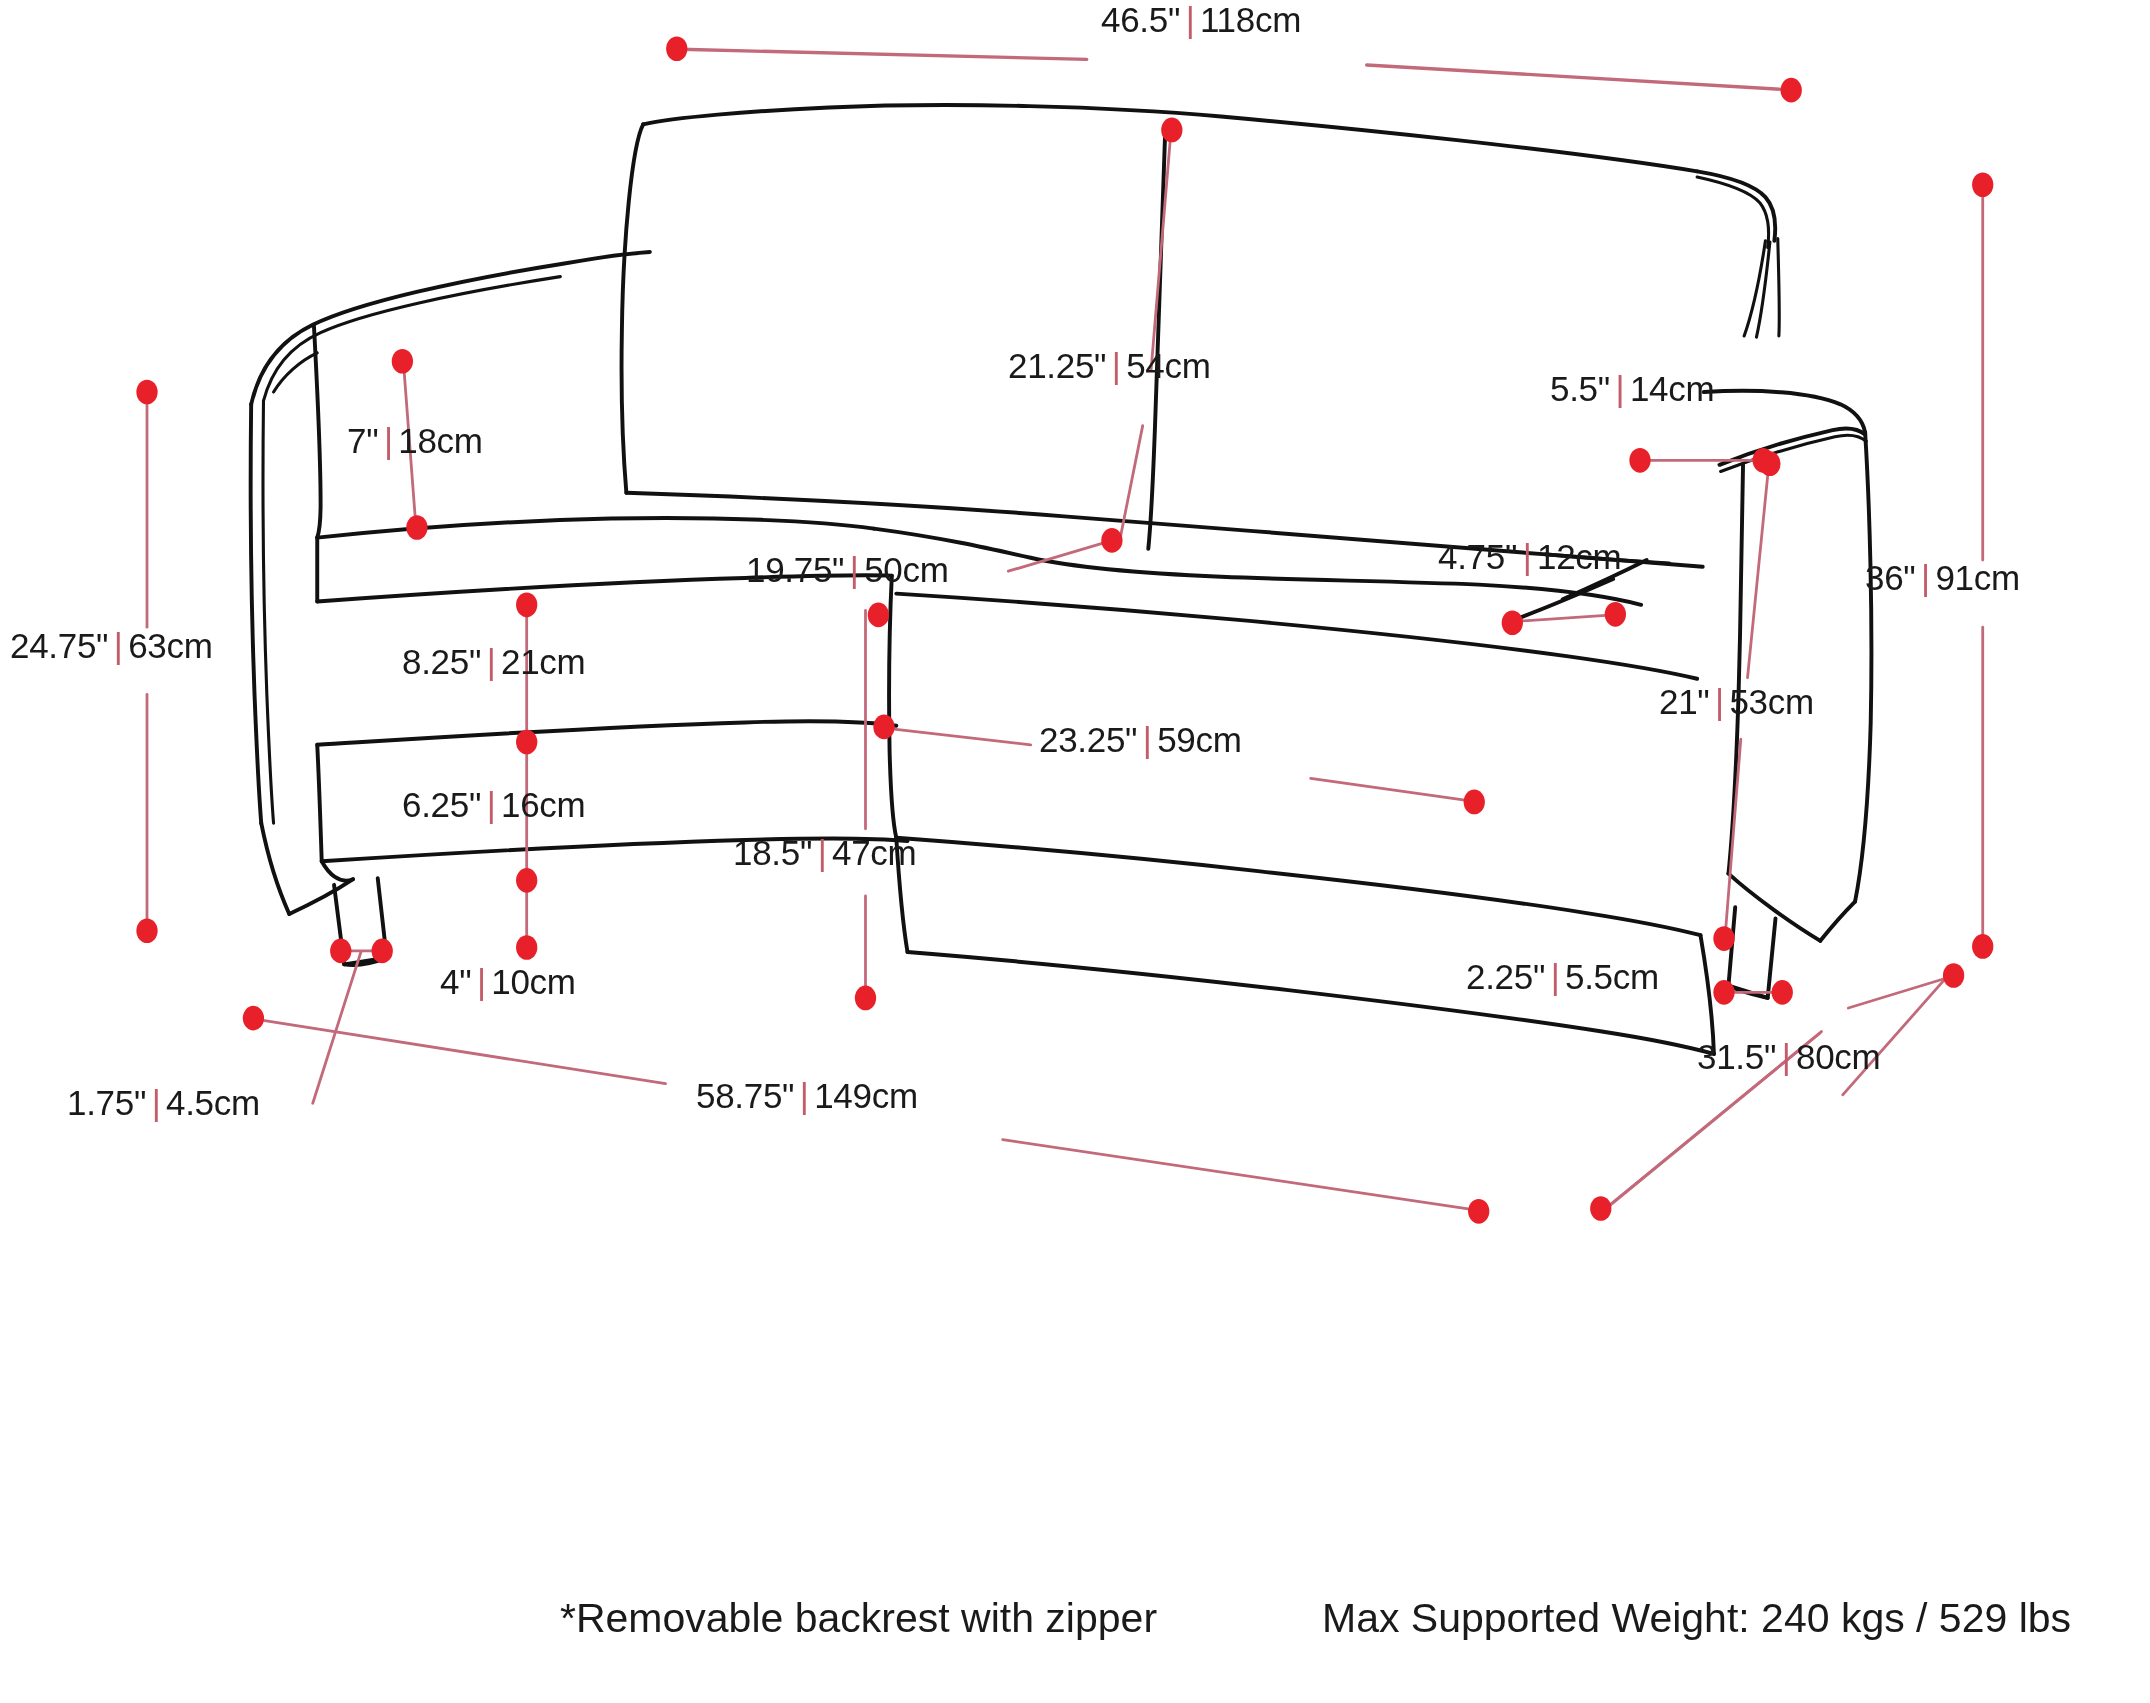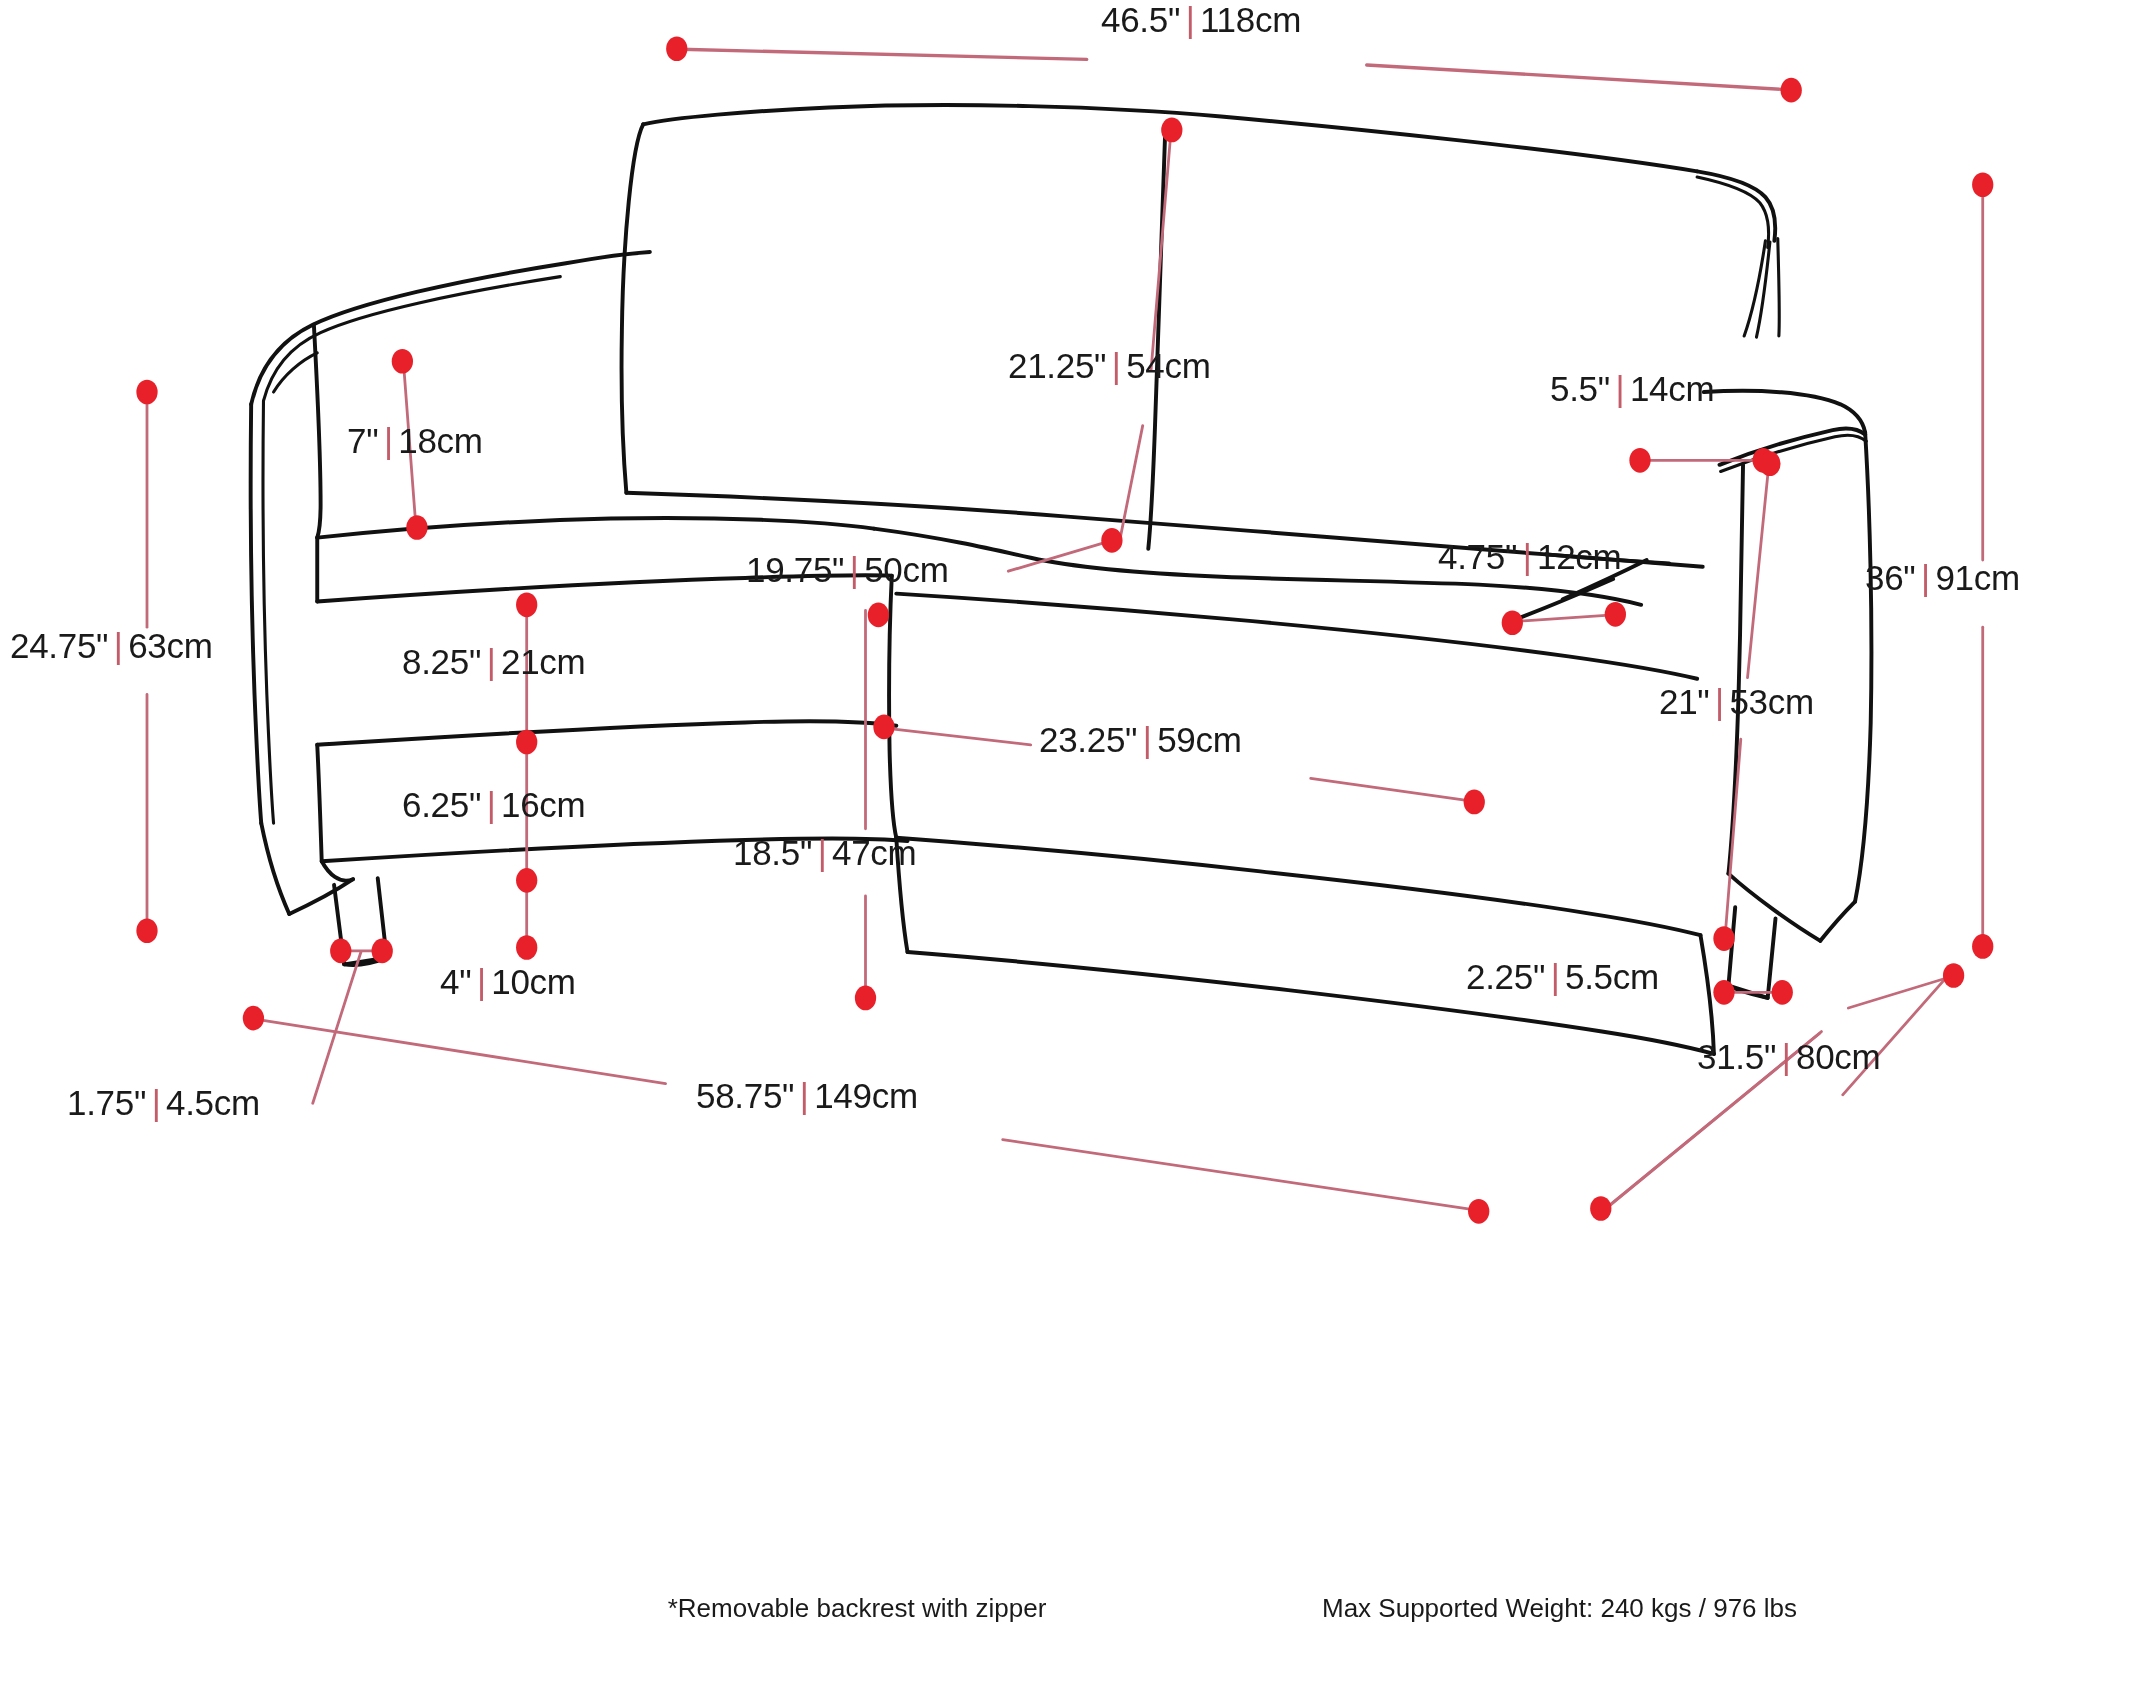--- a/index.html
+++ b/index.html
@@ -27,21 +27,21 @@
     font-weight:400;
     padding:0 5.6px;
     display:inline-block;
   }
   .dim-label .imp, .dim-label .met{display:inline-block;}
 
   
   .foot{
     position:absolute;
     font-family:"Liberation Sans","DejaVu Sans",sans-serif;
-    font-size:26px;
+    font-size:41px;
     color:#1a1a1a;
     white-space:nowrap;
     line-height:1.32;
   }
   .foot-left{left:560px;top:1591px;text-align:center;}
   .foot-left div{width:594px;}
   .foot-right{left:1322px;top:1591px;}
 </style>
 </head>
 <body>
@@ -335,17 +335,17 @@
 
   <div class="dim-label" style="left:1697px;top:1039px;">
     <span class="imp">31.5"</span><span class="sep">|</span><span class="met">80cm</span>
   </div>
 
   <div class="foot foot-left">
     <div>*Removable backrest with zipper</div>
   </div>
 
   <div class="foot foot-right">
-    <div>Max Supported Weight: 240 kgs / 976 lbs</div>
+    <div>Max Supported Weight: 240 kgs / 529 lbs</div>
   </div>
 
 </div>
 
 
 </body></html>

